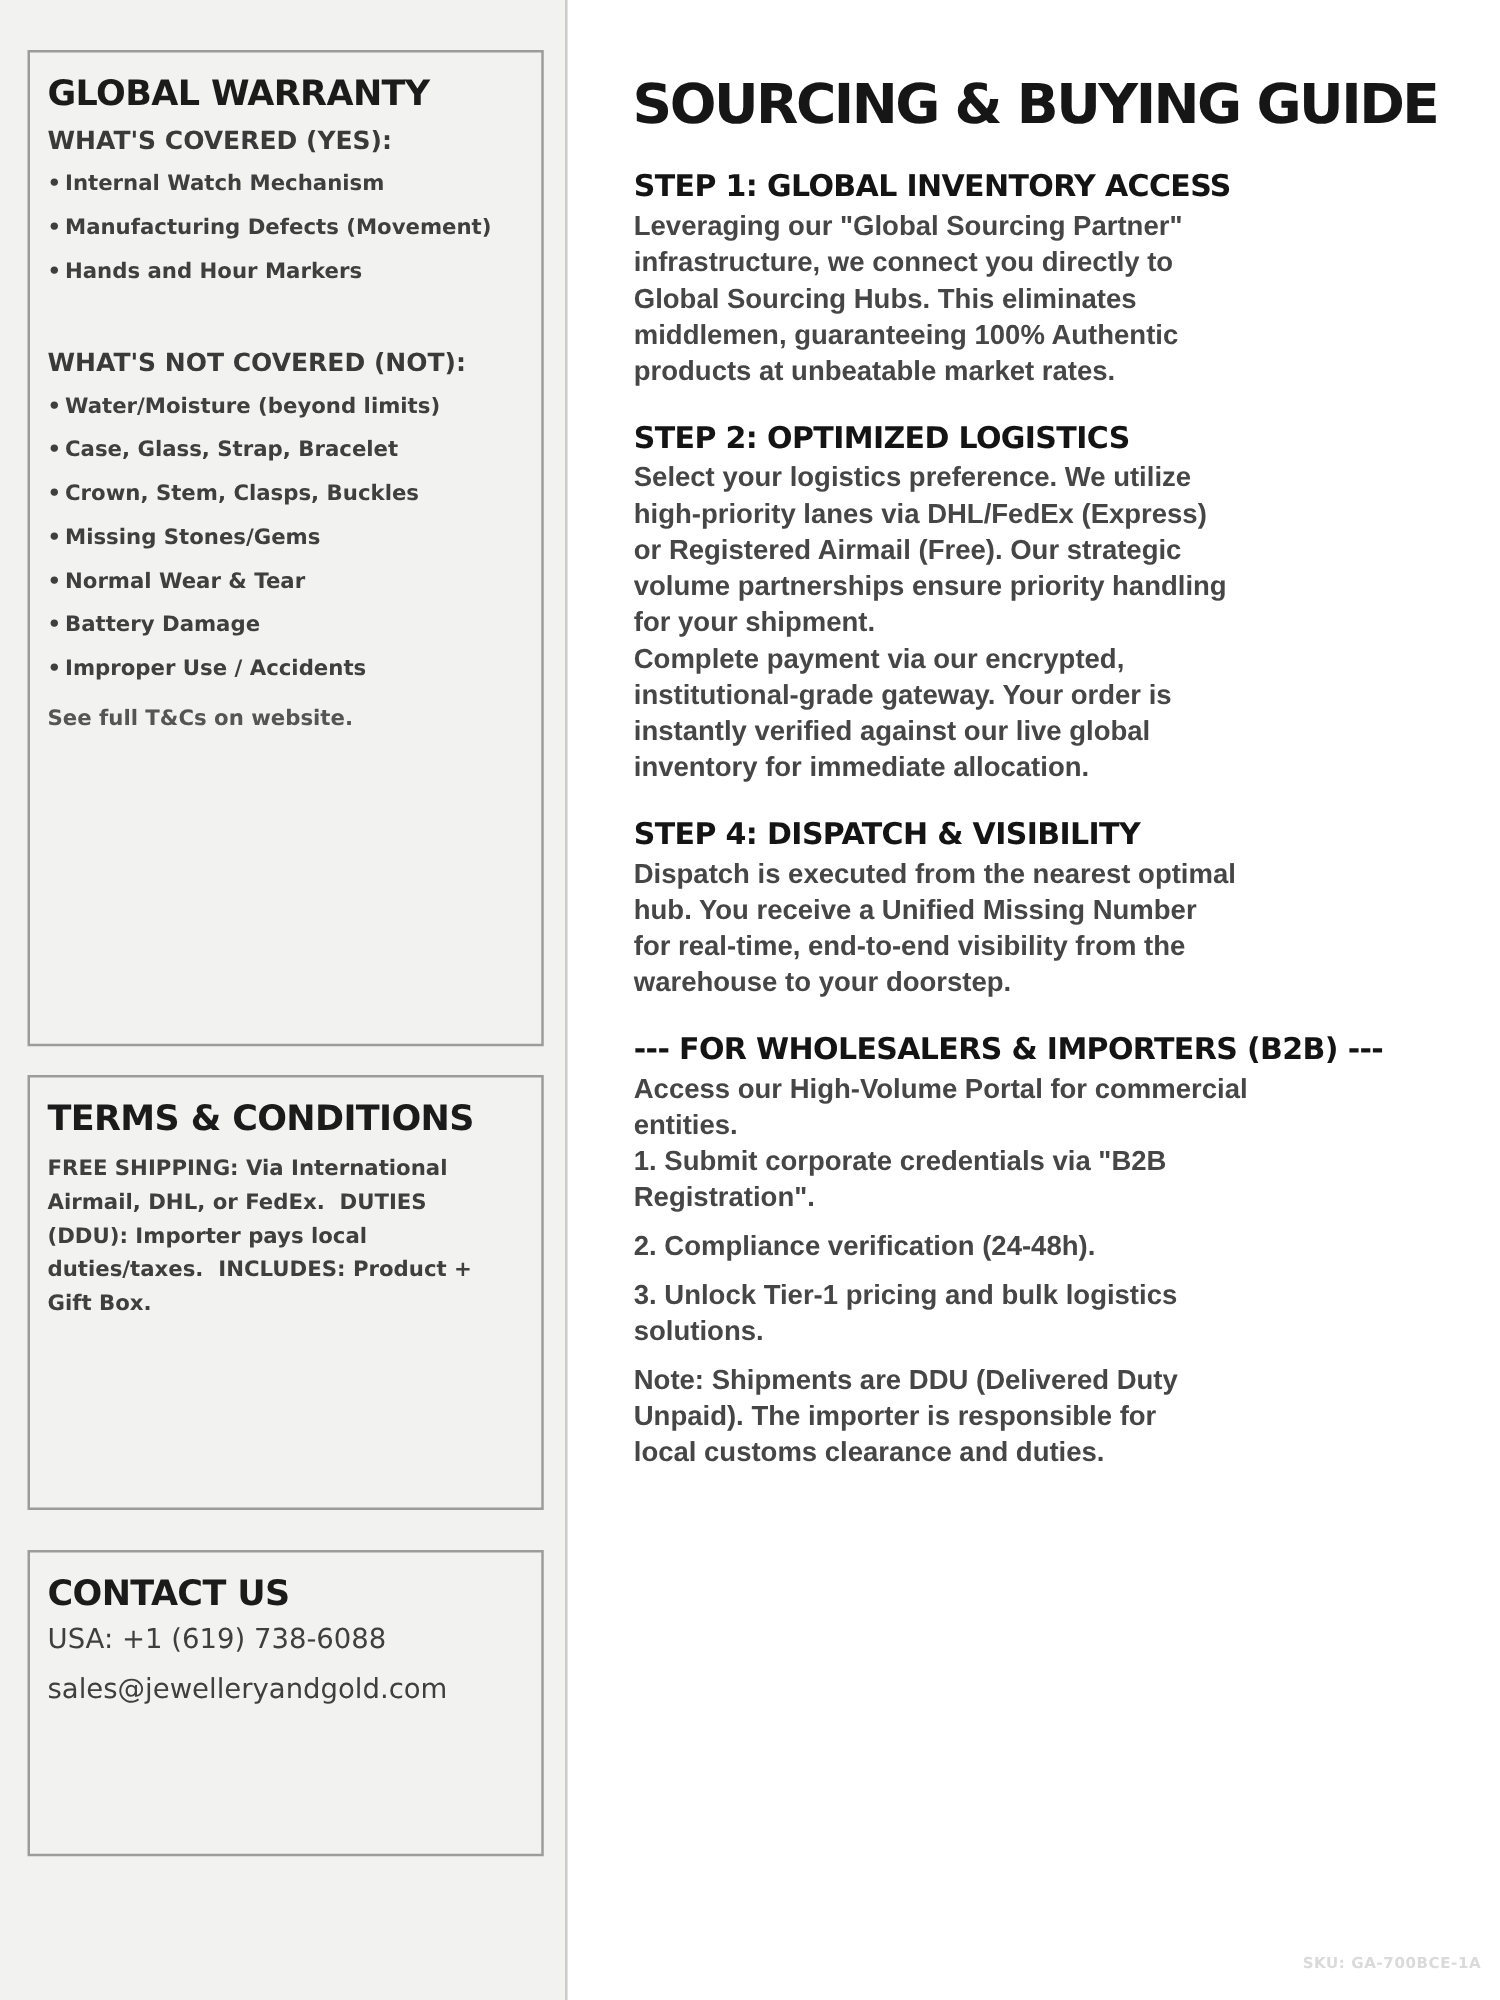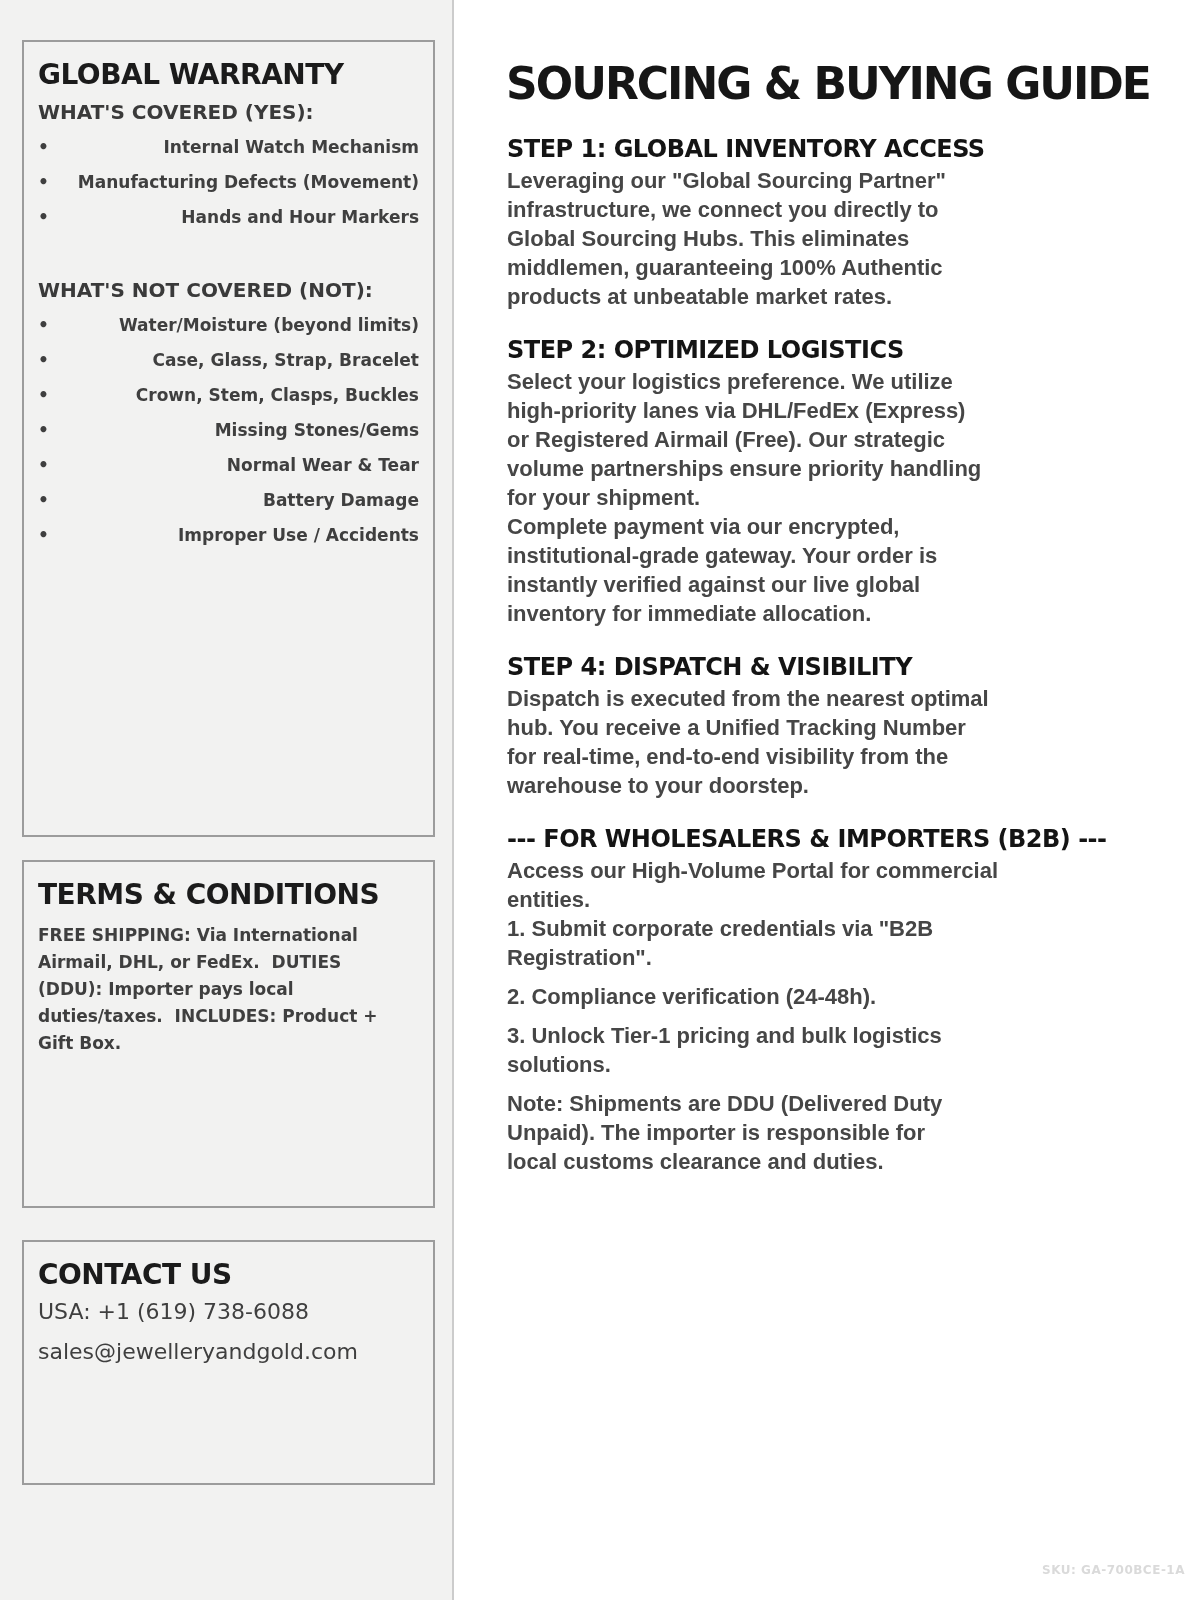--- a/index.html
+++ b/index.html
@@ -30,21 +30,21 @@
   .card h3{
     margin:8px 0 0 0;font-size:20px;line-height:24px;font-weight:bold;
     color:#3a3a3a;
   }
   .card h3.second{margin-top:50px;}
   .card ul{
     list-style:none;margin:13px 0 0 0;padding:0;
   }
   .card ul li{
     font-size:17px;line-height:21px;font-weight:bold;color:#3f3f3f;
-    margin:0 0 14px 0;padding-left:14px;position:relative;text-align:right;
+    margin:0 0 14px 0;padding-left:14px;position:relative;
   }
   .card ul li::before{
     content:"\2022";position:absolute;left:0;top:0;color:#3f3f3f;
   }
   .footnote{
     margin:19px 0 0 0;font-size:17px;line-height:21px;font-weight:bold;
     color:#555555;
   }
   .card .blurb{
     margin:10px 0 0 0;font-size:17px;line-height:27px;font-weight:bold;
@@ -97,20 +97,21 @@
     <h3 class="second">WHAT'S NOT COVERED (NOT):</h3>
     <ul>
       <li>Water/Moisture (beyond limits)</li>
       <li>Case, Glass, Strap, Bracelet</li>
       <li>Crown, Stem, Clasps, Buckles</li>
       <li>Missing Stones/Gems</li>
       <li>Normal Wear &amp; Tear</li>
       <li>Battery Damage</li>
       <li>Improper Use / Accidents</li>
     </ul>
+    <p class="footnote">See full T&amp;Cs on website.</p>
   </div>
 
   <div class="card card-terms">
     <h2>TERMS &amp; CONDITIONS</h2>
     <p class="blurb">FREE SHIPPING: Via International
 Airmail, DHL, or FedEx.  DUTIES
 (DDU): Importer pays local
 duties/taxes.  INCLUDES: Product +
 Gift Box.</p>
   </div>
@@ -147,21 +148,21 @@
   <div class="step">
     <p class="body-text">Complete payment via our encrypted,
 institutional-grade gateway. Your order is
 instantly verified against our live global
 inventory for immediate allocation.</p>
   </div>
 
   <div class="step">
     <h4 class="step-heading">STEP 4: DISPATCH &amp; VISIBILITY</h4>
     <p class="body-text">Dispatch is executed from the nearest optimal
-hub. You receive a Unified Tracking Number
+hub. You receive a Unified Missing Number
 for real-time, end-to-end visibility from the
 warehouse to your doorstep.</p>
   </div>
 
   <div class="b2b">
     <h4 class="step-heading">--- FOR WHOLESALERS &amp; IMPORTERS (B2B) ---</h4>
     <p class="body-text b2b-item first">Access our High-Volume Portal for commercial
 entities.</p>
     <p class="body-text b2b-item">1. Submit corporate credentials via "B2B
 Registration".</p>

